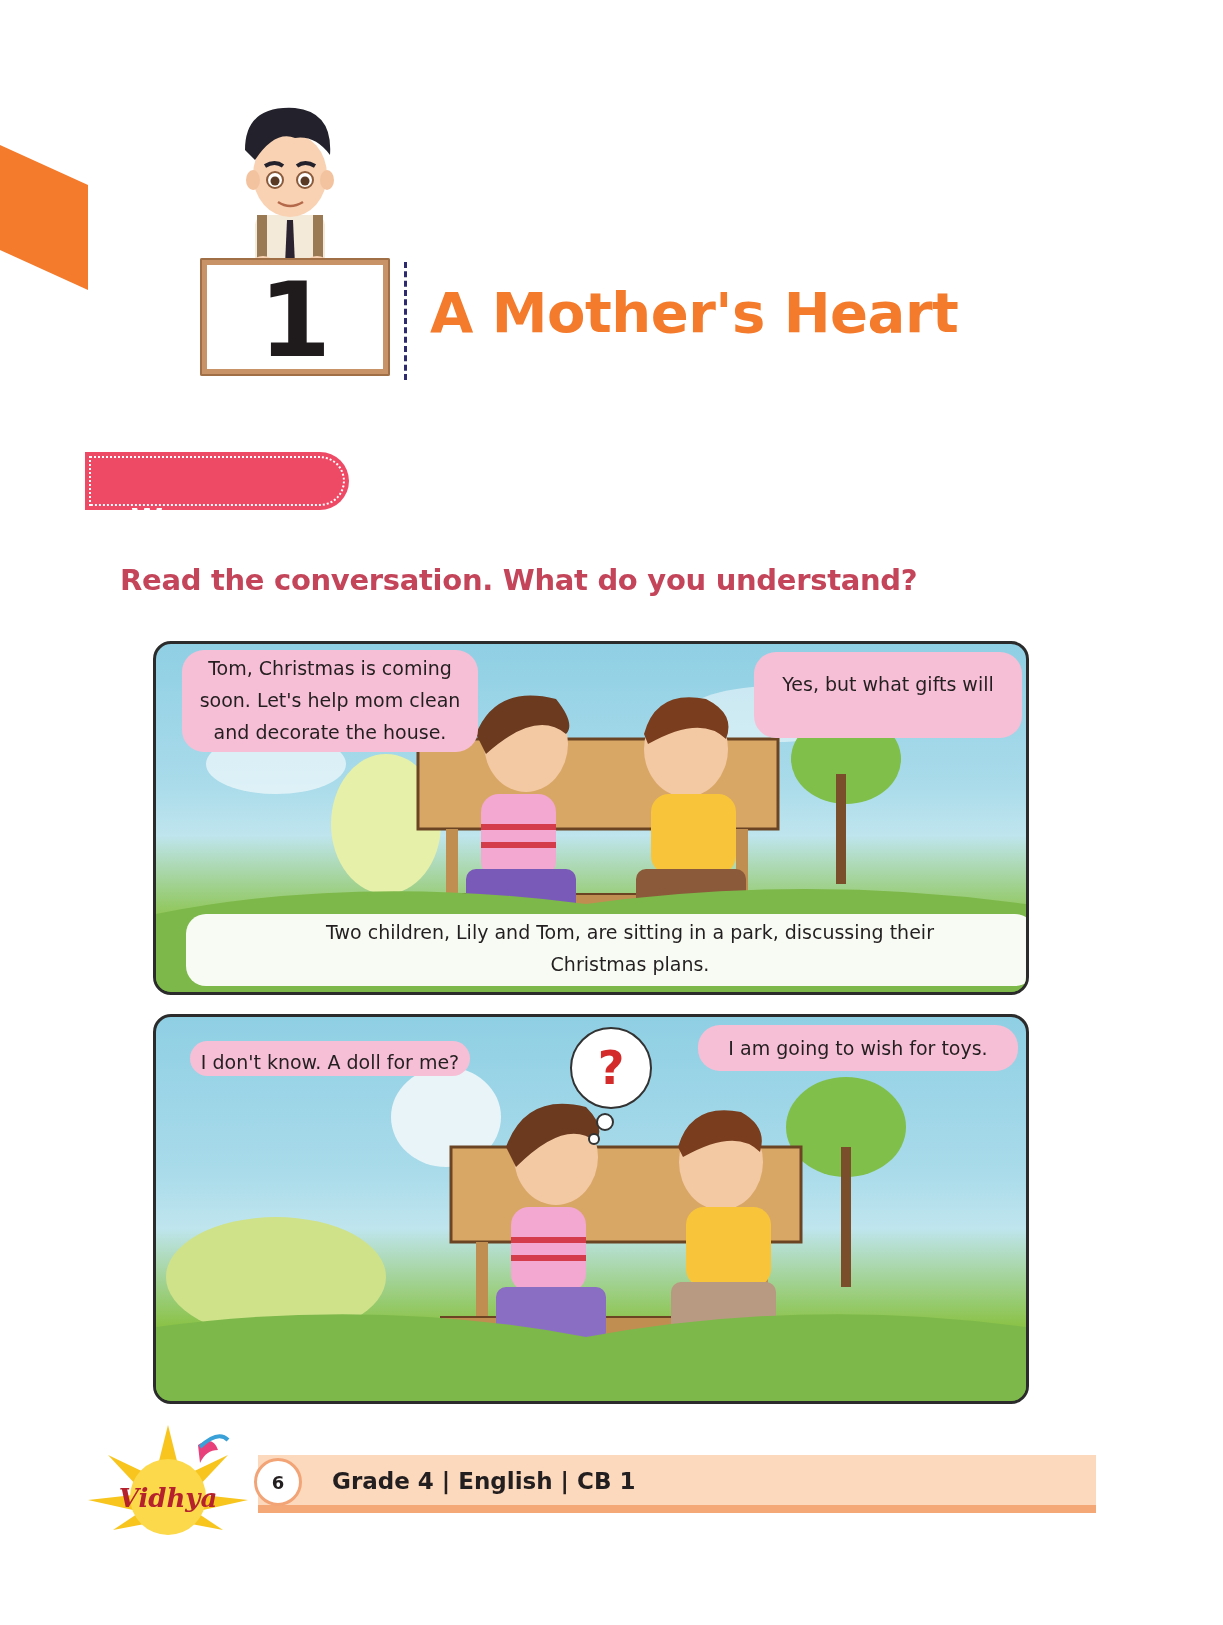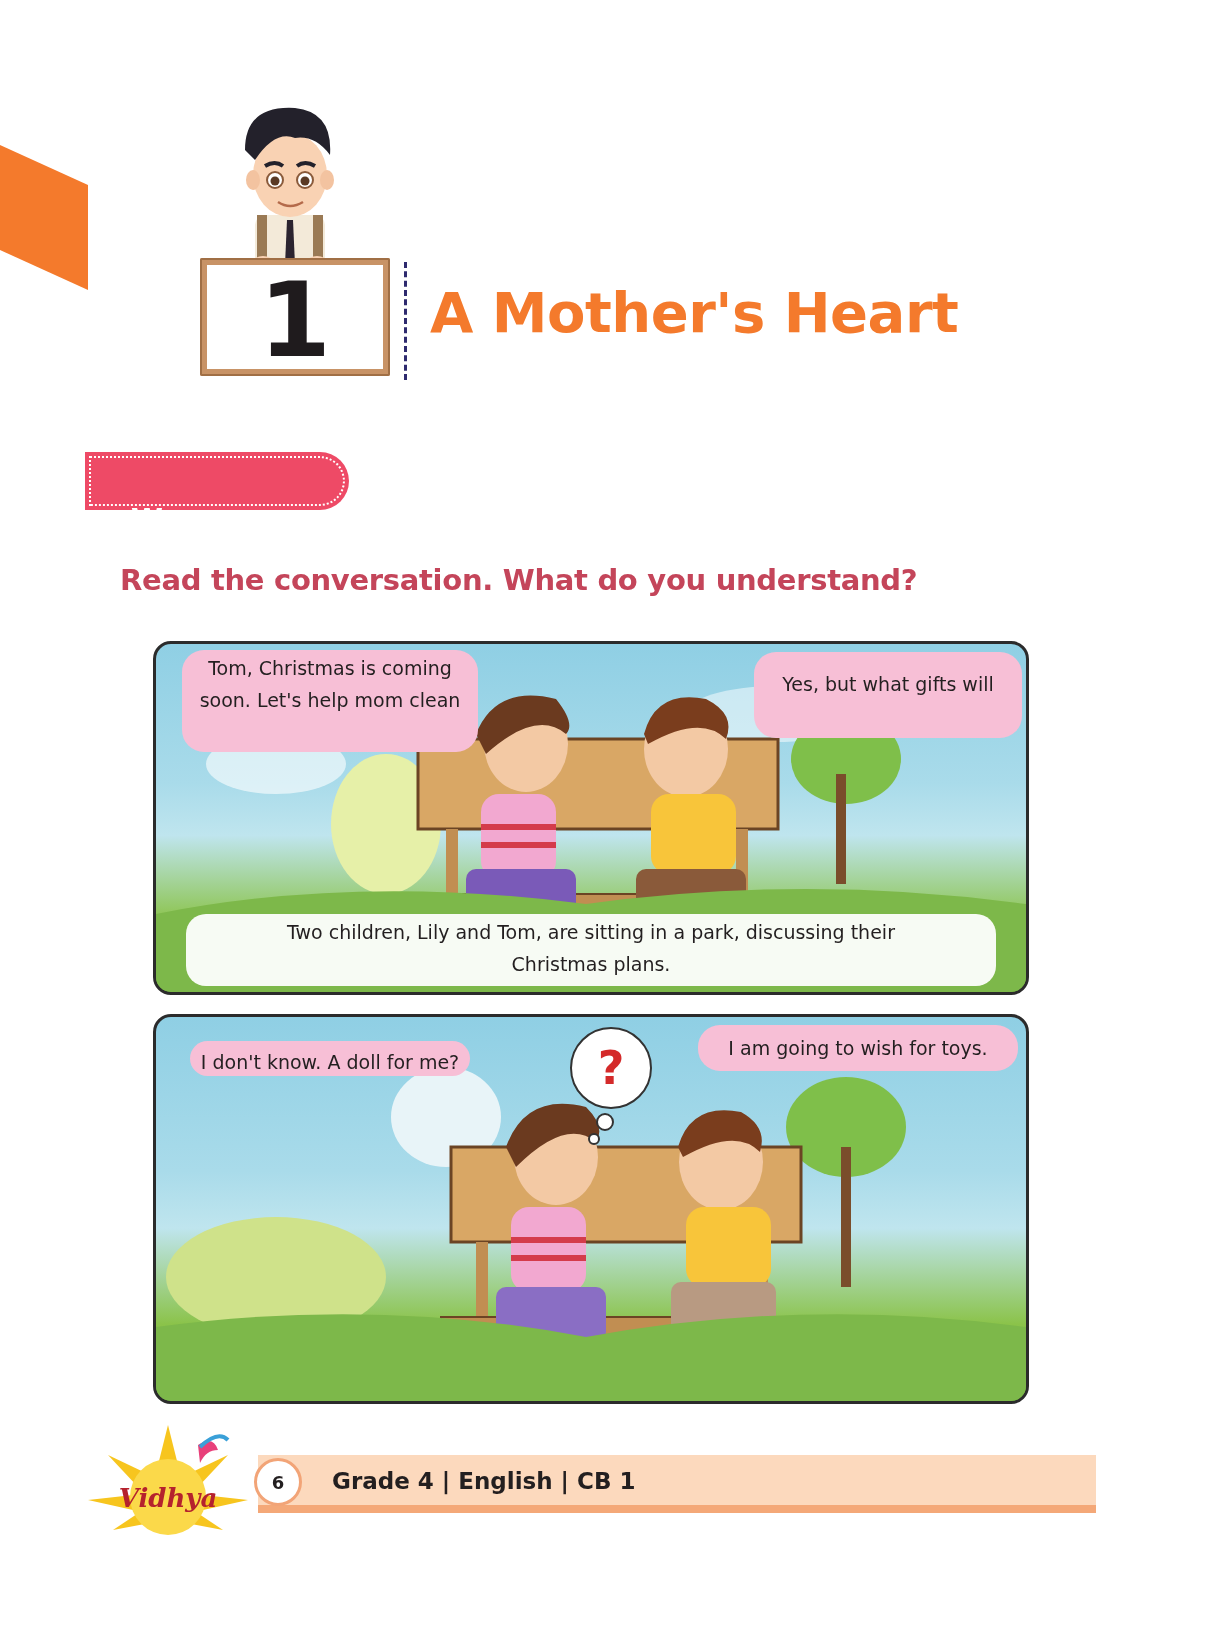--- a/index.html
+++ b/index.html
@@ -27,21 +27,21 @@
 
   .instruction { left:120px; top:563px; font-family:"DejaVu Sans", sans-serif; font-weight:bold; font-size:29px; color:#c4455a; white-space:nowrap; letter-spacing:-0.3px; }
 
   
   .panel { border:3px solid #2b2b2b; border-radius:18px; overflow:hidden; background:linear-gradient(#8fcfe4 0%, #a9dbea 40%, #bfe5ee 55%, #8bc34a 80%, #6aa83a 100%); }
   .panel1 { left:153px; top:641px; width:870px; height:348px; }
   .panel2 { left:153px; top:1014px; width:870px; height:384px; }
   .scene { position:absolute; left:0; top:0; width:100%; height:100%; }
 
   .bubble { position:absolute; background:#f7bfd6; border-radius:22px; color:#231f20; font-family:"DejaVu Sans", sans-serif; font-size:19px; text-align:center; line-height:32px; }
-  .caption { position:absolute; background:rgba(255,255,255,0.94); border-radius:20px; color:#231f20; font-family:"DejaVu Sans", sans-serif; font-size:19px; text-align:center; line-height:32px; }
+  .caption { position:absolute; background:rgba(255,255,255,0.94); border-radius:20px; color:#231f20; font-family:"DejaVu Sans", sans-serif; font-size:19px; text-align:center; line-height:32px;padding-left:39px; }
 
   
   .footer-bar { left:258px; top:1455px; width:838px; height:58px; background:#fcd9bd; }
   .footer-bar-bottom { left:258px; top:1505px; width:838px; height:8px; background:#f4a878; }
   .page-circle { left:254px; top:1458px; width:48px; height:48px; border-radius:50%; background:#ffffff; border:3px solid #f2a477; box-sizing:border-box; display:flex; align-items:center; justify-content:center; font-family:"DejaVu Sans", sans-serif; font-weight:bold; font-size:18px; color:#231f20; }
   .footer-text { left:332px; top:1468px; font-family:"DejaVu Sans", sans-serif; font-weight:bold; font-size:23px; color:#231f20; white-space:nowrap; }
   .logo { left:88px; top:1425px; width:160px; height:110px; }
 </style>
 </head>
 <body>
@@ -105,20 +105,21 @@
     <ellipse cx="530" cy="105" rx="42" ry="48" fill="#f3c9a4"></ellipse>
     <path d="M488,90 Q500,45 550,55 Q580,70 570,95 Q545,70 492,100 Z" fill="#7a3d1d"></path>
     <rect x="495" y="150" width="85" height="80" rx="18" fill="#f8c53a"></rect>
     <rect x="480" y="225" width="110" height="40" rx="10" fill="#8a5a3a"></rect>
     <path d="M0,270 Q200,230 430,260 Q650,230 870,260 L870,348 L0,348 Z" fill="#7db84a"></path>
   </svg>
 
   <div class="bubble" style="left:6px; top:6px; width:296px; height:100px; padding-top:2px;margin-left:20px;">
     <div>Tom, Christmas is coming</div>
     <div>soon. Let's help mom clean</div>
+    <div>and decorate the house.</div>
   </div>
   <div class="bubble" style="left:598px; top:8px; width:268px; height:70px; padding-top:16px;">
     <div>Yes, but what gifts will</div>
   </div>
 
   <div class="caption" style="left:30px; top:270px; width:810px; height:70px; padding-top:2px;">
     <div>Two children, Lily and Tom, are sitting in a park, discussing their</div>
     <div>Christmas plans.</div>
   </div>
 </div>

